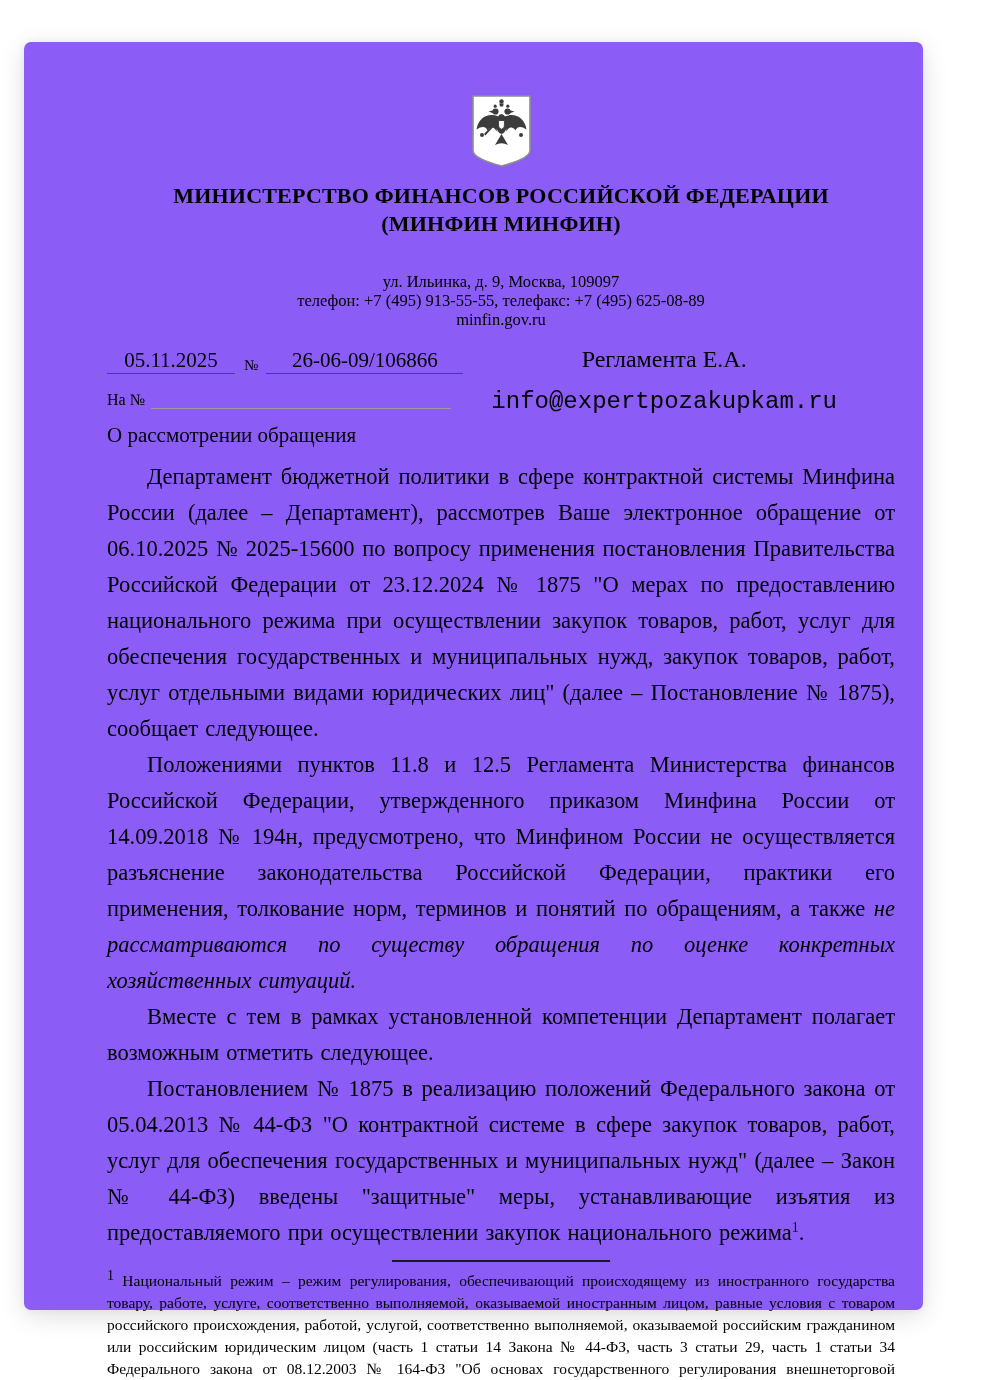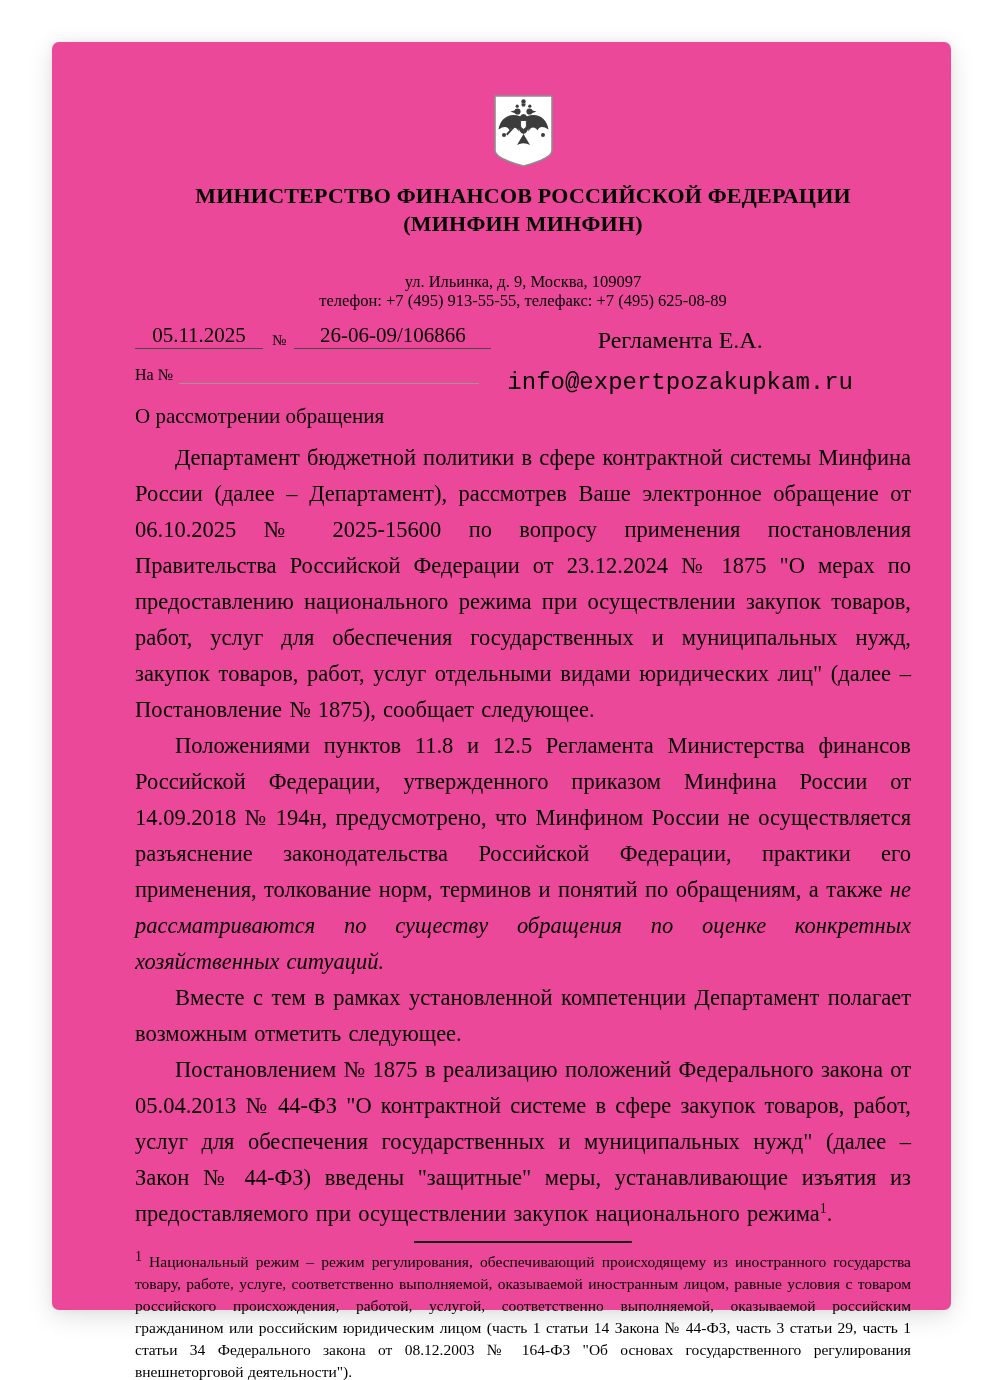--- a/index.html
+++ b/index.html
@@ -11,50 +11,50 @@
   }
   .canvas {
     width: 1008px;
     height: 1380px;
     position: relative;
     background: #ffffff;
     overflow: hidden;
   }
   .page {
     position: absolute;
-    left: 52px;
+    left: 24px;
     top: 42px;
     width: 899px;
     height: 1268px;
-    background: #ec4899;
+    background: #8b5cf6;
     border-radius: 7px;
     box-shadow: 0 6px 26px rgba(0,0,0,0.13), 0 0 8px rgba(0,0,0,0.05);
     box-sizing: border-box;
-    padding: 52px 40px 30px 83px;
+    padding: 52px 28px 30px 83px;
   }
   
   .letterhead { text-align: center; }
   .emblem-wrap { line-height: 0; margin-bottom: 14px; }
   .ministry-title {
     font-weight: bold;
     font-size: 22px;
     line-height: 28px;
     letter-spacing: 0.2px;
   }
   .contacts {
     margin-top: 34px;
     font-size: 16.5px;
     line-height: 19px;
   }
   
   .ref-row {
     margin-top: 13px;
     display: flex;
     justify-content: space-between;
-    align-items: flex-start;
+    align-items: center;
   }
   .ref-left { width: 378px; }
   .ref-line1 {
     display: flex;
     align-items: flex-end;
   }
   .field {
     border-bottom: 1.6px solid #4a4a4a;
     text-align: center;
     font-size: 21px;
@@ -158,20 +158,21 @@
             <path d="M13,40 L24,28 l1.4,1.4 L14.4,41.4 Z"></path>
           </g>
           <path d="M27.6,26.5 h5.8 v5.6 q0,2.2 -2.9,3.2 q-2.9,-1 -2.9,-3.2 z" fill="#ffffff" stroke="#3c3c3c" stroke-width="0.9"></path>
         </svg>
       </div>
       <div class="ministry-title">МИНИСТЕРСТВО ФИНАНСОВ РОССИЙСКОЙ ФЕДЕРАЦИИ</div>
       <div class="ministry-title">(МИНФИН МИНФИН)</div>
       <div class="contacts">
         <div>ул. Ильинка, д. 9, Москва, 109097</div>
         <div>телефон: +7 (495) 913-55-55, телефакс: +7 (495) 625-08-89</div>
+        <div>minfin.gov.ru</div>
       </div>
     </div>
 
     <div class="ref-row">
       <div class="ref-left">
         <div class="ref-line1">
           <div class="field field-date">05.11.2025</div>
           <div class="no-sign">№</div>
           <div class="field field-number">26-06-09/106866</div>
         </div>

